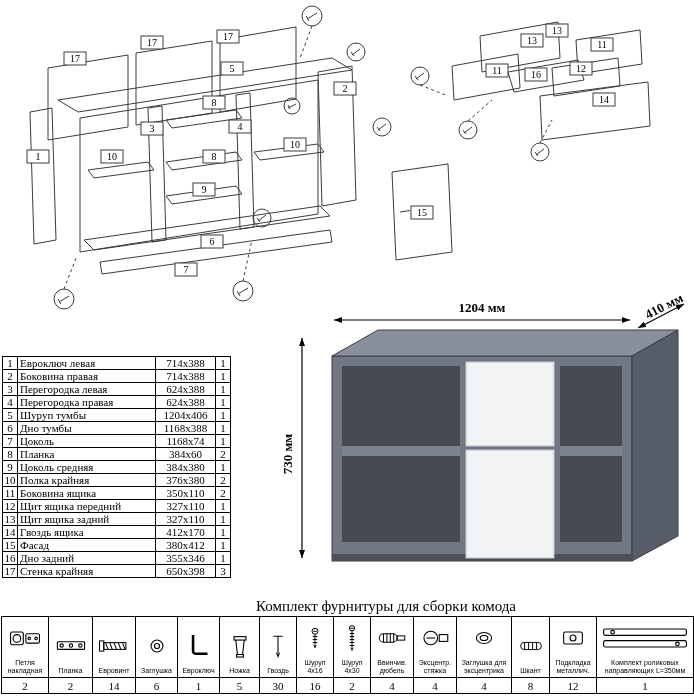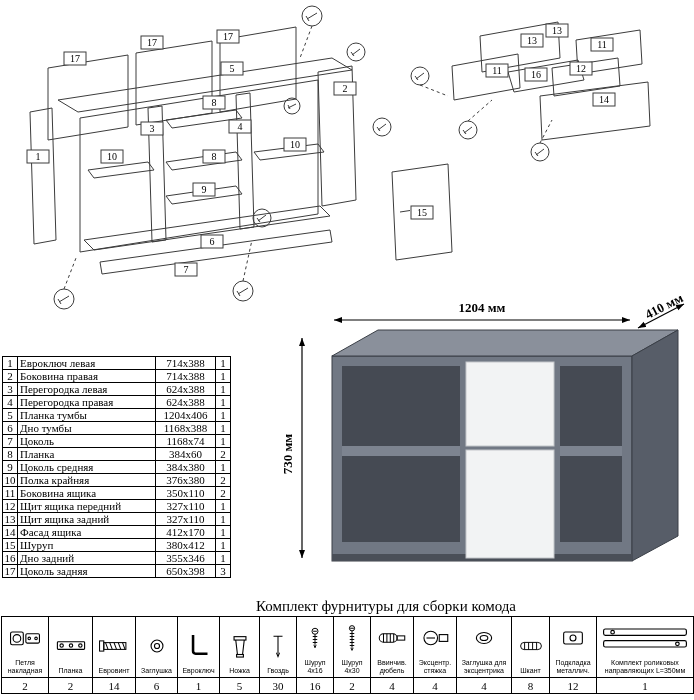--- a/index.html
+++ b/index.html
@@ -248,21 +248,21 @@
         <td class="c-qty">1</td>
       </tr>
     <tr>
         <td class="c-num">4</td>
         <td class="c-name">Перегородка правая</td>
         <td class="c-size">624x388</td>
         <td class="c-qty">1</td>
       </tr>
     <tr>
         <td class="c-num">5</td>
-        <td class="c-name">Планка тумбы</td>
+        <td class="c-name">Шуруп тумбы</td>
         <td class="c-size">1204x406</td>
         <td class="c-qty">1</td>
       </tr>
     <tr>
         <td class="c-num">6</td>
         <td class="c-name">Дно тумбы</td>
         <td class="c-size">1168x388</td>
         <td class="c-qty">1</td>
       </tr>
     <tr>
@@ -302,39 +302,39 @@
         <td class="c-qty">1</td>
       </tr>
     <tr>
         <td class="c-num">13</td>
         <td class="c-name">Щит ящика задний</td>
         <td class="c-size">327x110</td>
         <td class="c-qty">1</td>
       </tr>
     <tr>
         <td class="c-num">14</td>
-        <td class="c-name">Фасад ящика</td>
+        <td class="c-name">Гвоздь ящика</td>
         <td class="c-size">412x170</td>
         <td class="c-qty">1</td>
       </tr>
     <tr>
         <td class="c-num">15</td>
-        <td class="c-name">Шуруп</td>
+        <td class="c-name">Фасад</td>
         <td class="c-size">380x412</td>
         <td class="c-qty">1</td>
       </tr>
     <tr>
         <td class="c-num">16</td>
         <td class="c-name">Дно задний</td>
         <td class="c-size">355x346</td>
         <td class="c-qty">1</td>
       </tr>
     <tr>
         <td class="c-num">17</td>
-        <td class="c-name">Цоколь задняя</td>
+        <td class="c-name">Стенка крайняя</td>
         <td class="c-size">650x398</td>
         <td class="c-qty">3</td>
       </tr>
   </tbody>
 </table>
 
 <svg id="render-svg" width="414" height="300" viewBox="0 0 414 300">
   <defs>
     <marker id="ah" markerWidth="9" markerHeight="8" refX="8" refY="3" orient="auto-start-reverse" markerUnits="userSpaceOnUse">
       <path d="M0,0 L8,3 L0,6 z" fill="#000"></path>

